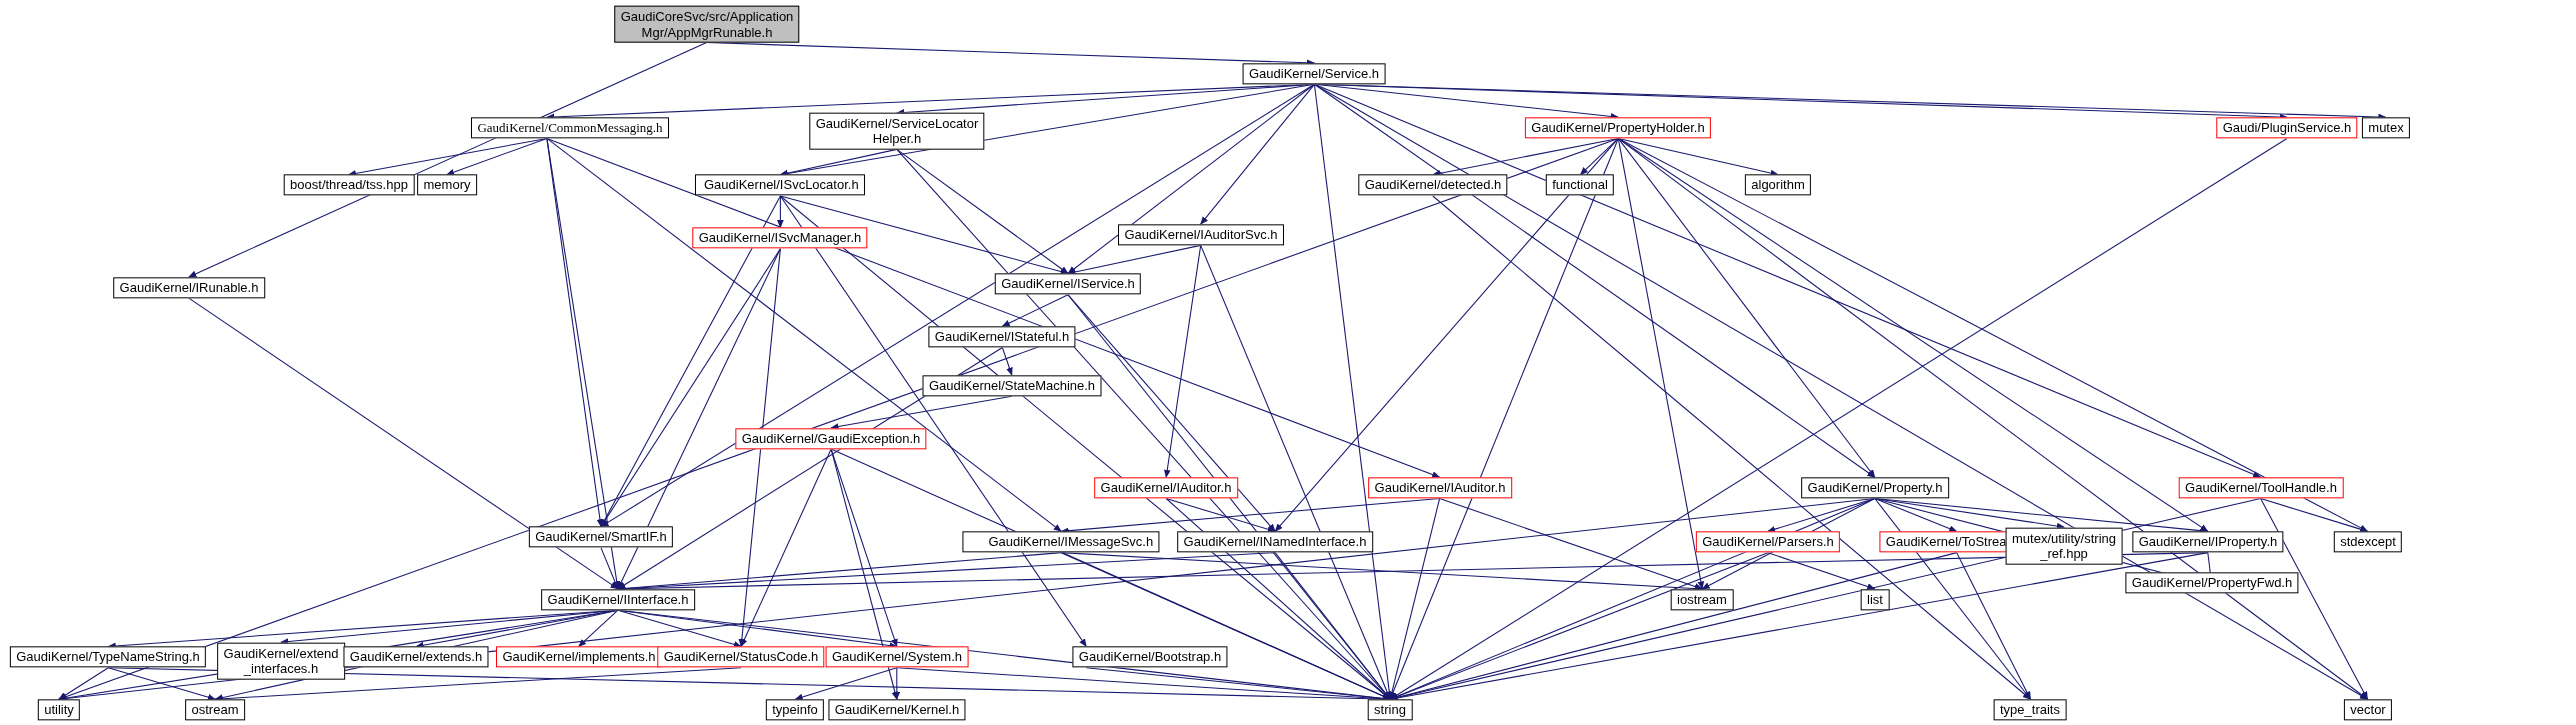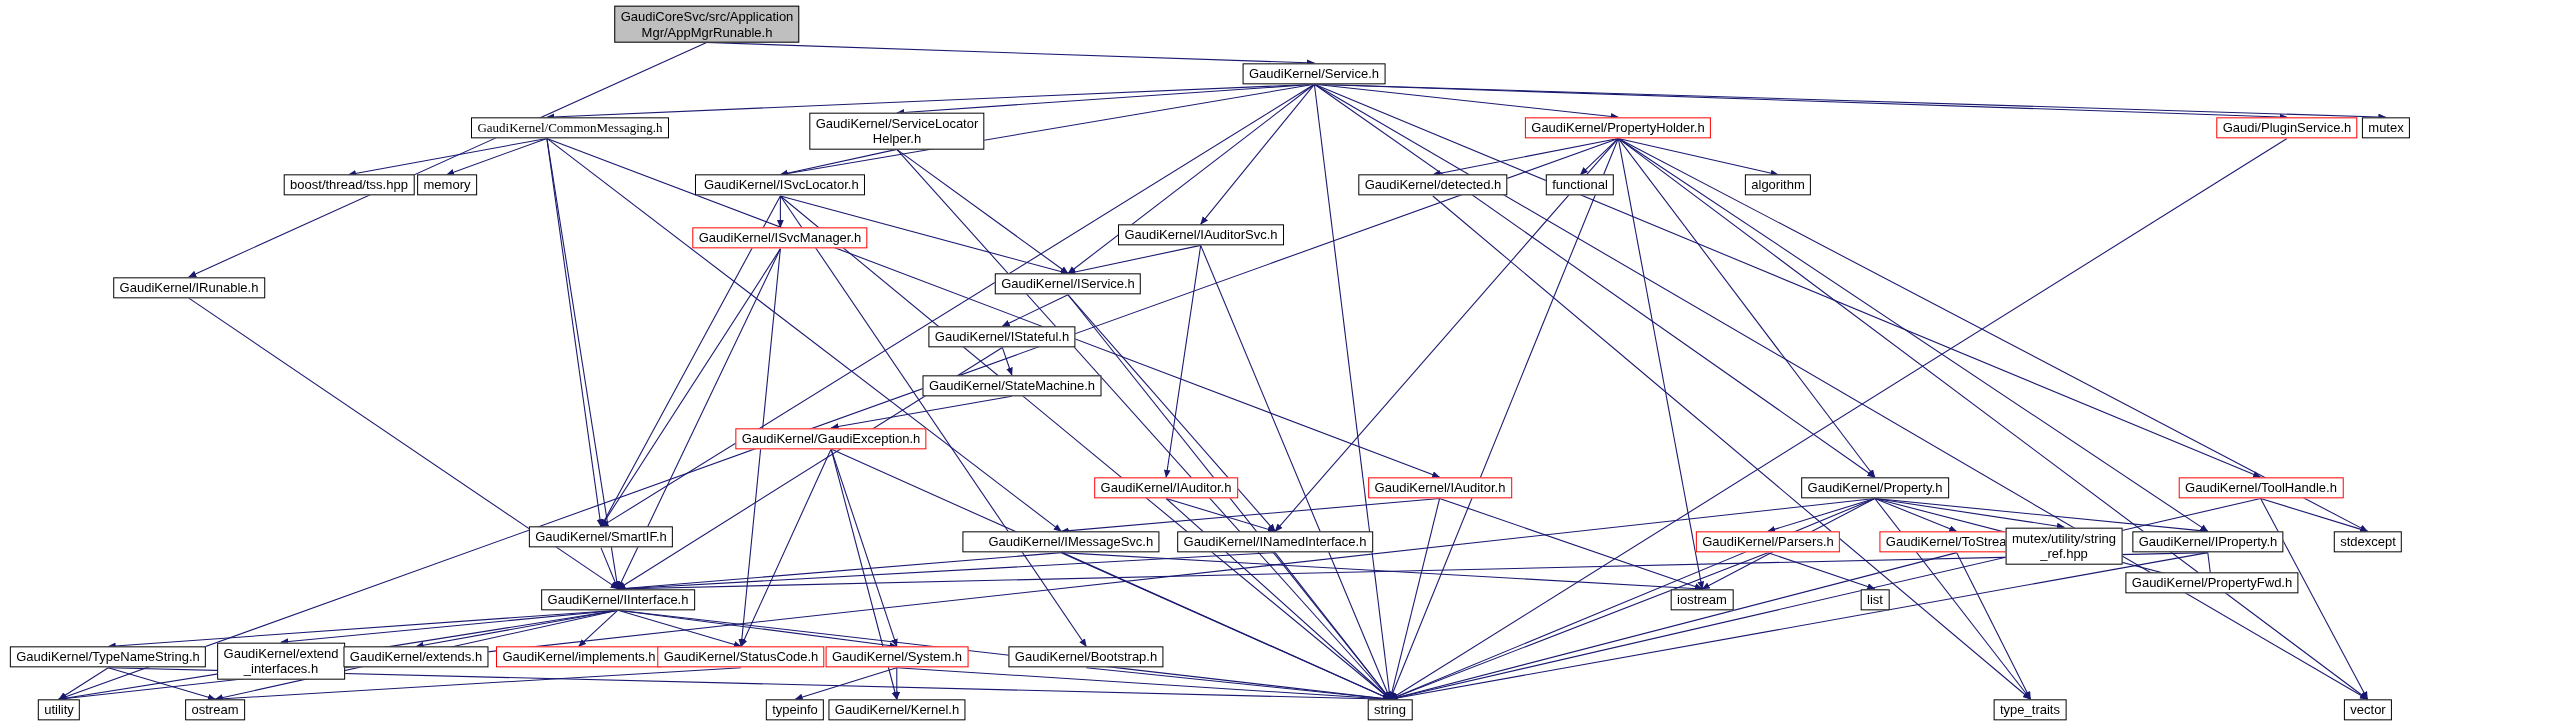--- a/index.html
+++ b/index.html
@@ -294,21 +294,21 @@
       </div>
       <div class="node truncated" style="left: 579px; top: 657px;">
         <div class="node-line">GaudiKernel/implements.h</div>
       </div>
       <div class="node truncated" style="left: 741px; top: 657px;">
         <div class="node-line">GaudiKernel/StatusCode.h</div>
       </div>
       <div class="node truncated" style="left: 897px; top: 657px;">
         <div class="node-line">GaudiKernel/System.h</div>
       </div>
-      <div class="node" style="left: 1086px; top: 657px; text-align: right;">
+      <div class="node" style="left: 1150px; top: 657px; text-align: right;">
         <div class="node-line">GaudiKernel/Bootstrap.h</div>
       </div>
       <div class="node" style="left: 59px; top: 710px;">
         <div class="node-line">utility</div>
       </div>
       <div class="node" style="left: 215px; top: 710px;">
         <div class="node-line">ostream</div>
       </div>
       <div class="node" style="left: 795px; top: 710px;">
         <div class="node-line">typeinfo</div>

